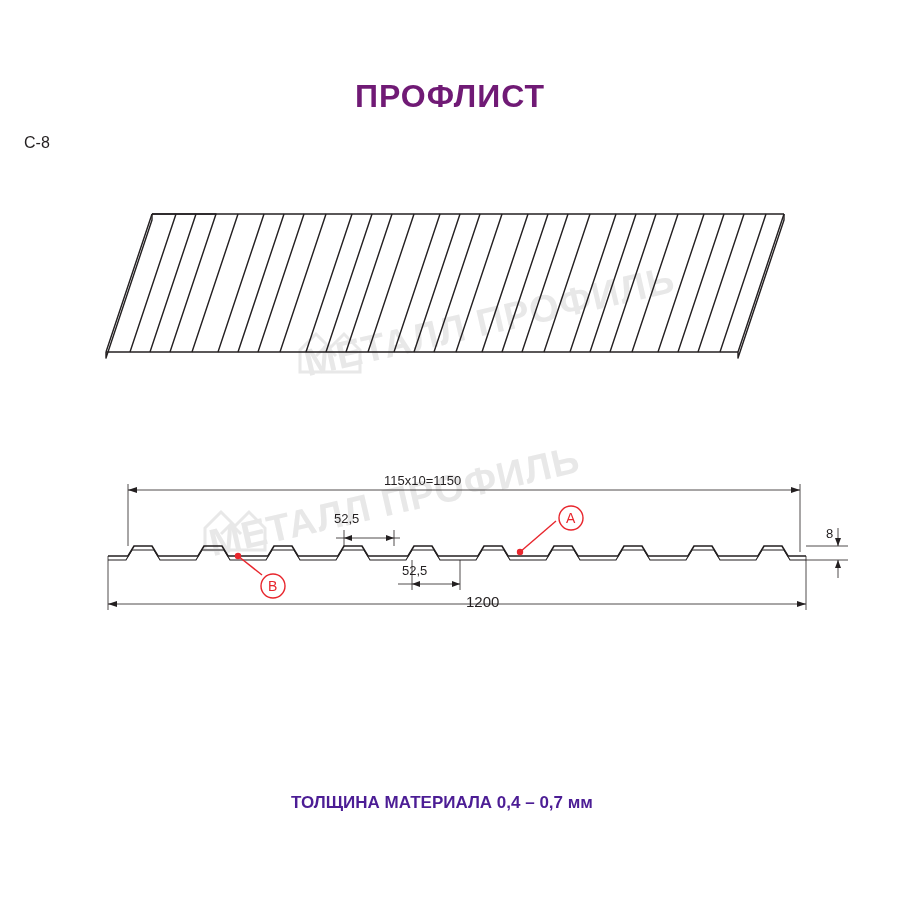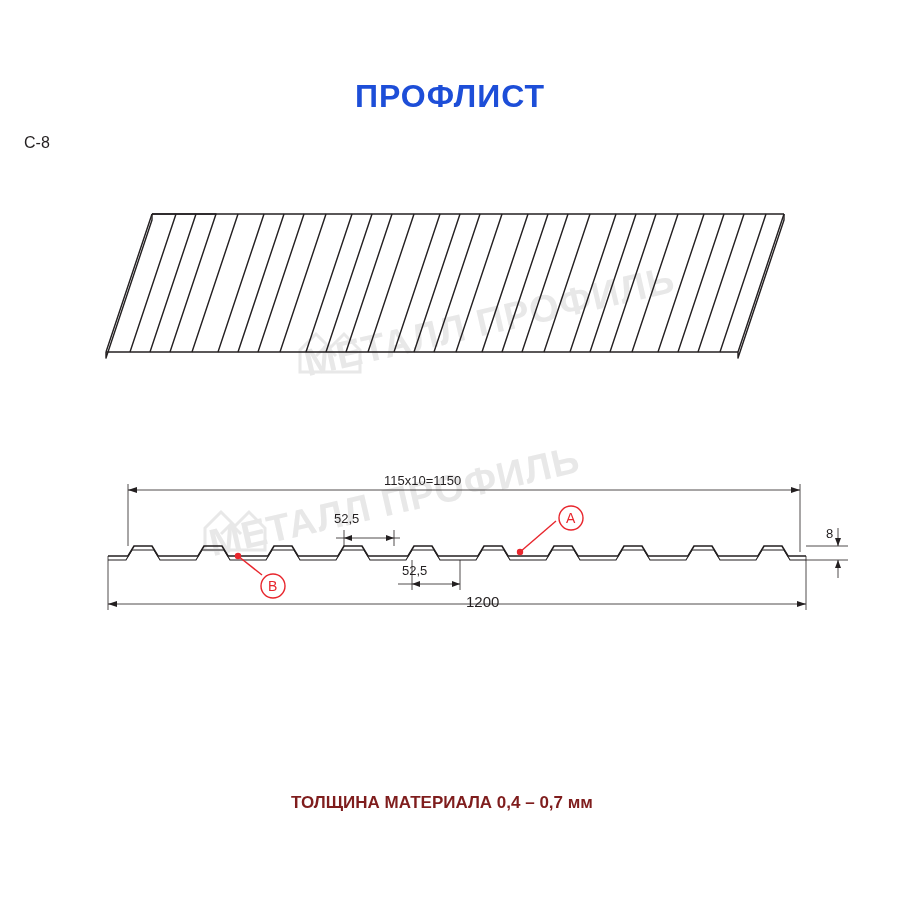--- a/index.html
+++ b/index.html
@@ -18,40 +18,40 @@
   }
   .title {
     position: absolute;
     top: 78px;
     left: 0;
     width: 900px;
     text-align: center;
     font-size: 32px;
     font-weight: bold;
     letter-spacing: 1px;
-    color: #1d4ed8;
+    color: #701a75;
   }
   .subtitle {
     position: absolute;
     top: 134px;
     left: 0;
     width: 785px;
     font-size: 16px;
     color: #231f20;
     padding-left: 24px;
   }
   .footer {
     position: absolute;
     top: 793px;
     left: 0;
     width: 884px;
     text-align: center;
     font-size: 17px;
     font-weight: bold;
-    color: #7f1d1d;
+    color: #4c1d95;
   }
   .svg-layer {
     position: absolute;
     top: 0;
     left: 0;
   }
   .wm {
     position: absolute;
     font-family: "Liberation Sans", sans-serif;
     font-weight: bold;

